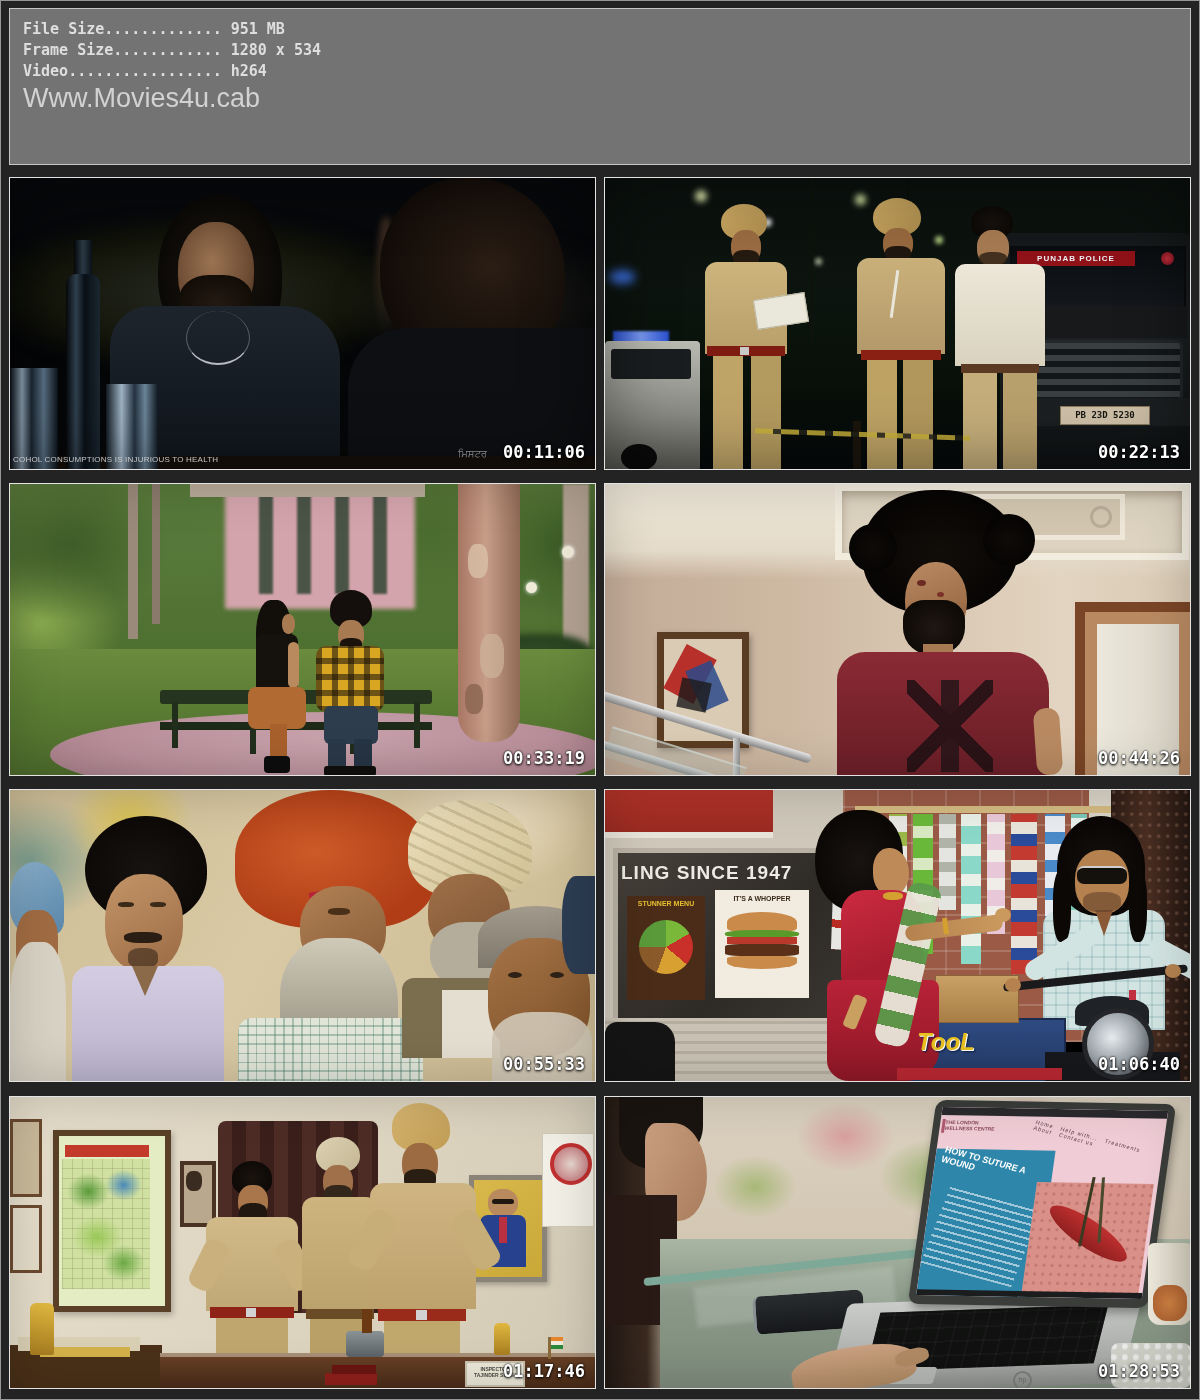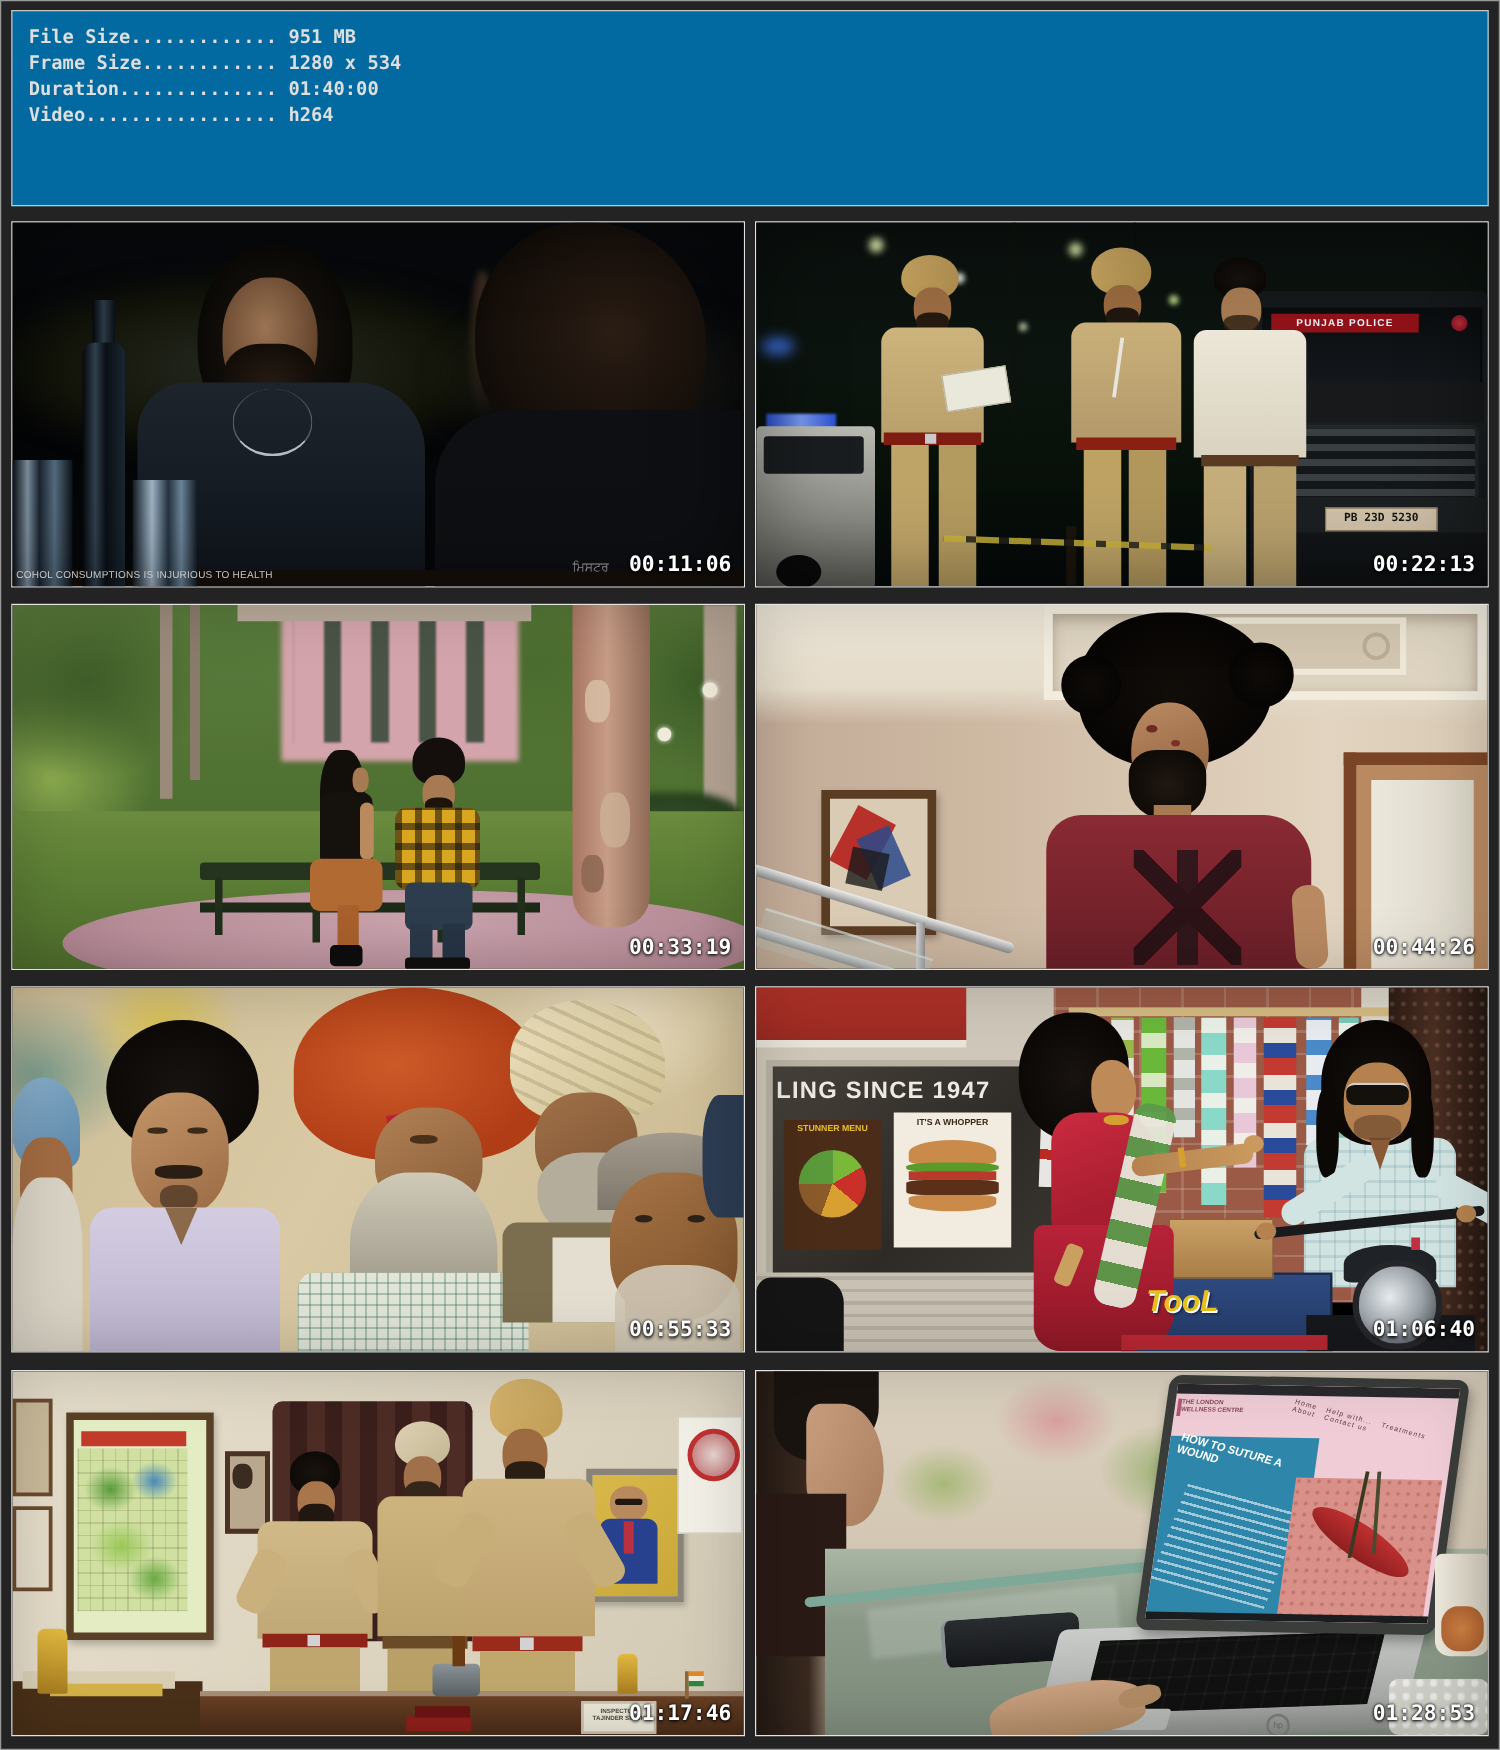--- a/index.html
+++ b/index.html
@@ -1,20 +1,20 @@
 <!DOCTYPE html>
 <html><head>
 <meta charset="utf-8">
 <style>
   html,body{margin:0;padding:0;background:#151515;}
   #page{position:relative;width:1200px;height:1400px;background:#232323;overflow:hidden;
         box-shadow:inset 0 0 0 1px #989898;}
   .a{position:absolute;}
   .panel{position:absolute;left:9px;top:8px;width:1182px;height:157px;box-sizing:border-box;
-         background:#0369a1;border:1px solid #c6c6c6;padding:10px 0 0 13px;}
+         background:#737373;border:1px solid #c6c6c6;padding:10px 0 0 13px;}
   .il{font-family:'DejaVu Sans Mono',monospace;font-weight:700;font-size:15px;line-height:21px;
       color:#dedede;white-space:pre;}
   .site{font-family:'Liberation Sans',sans-serif;font-size:27px;line-height:30px;color:#d2d2d2;margin-top:1px;}
   .shot{position:absolute;width:585px;height:291px;border:1px solid #e3e3e3;overflow:hidden;background:#000;}
   .ts{position:absolute;right:10px;bottom:7px;font-family:'DejaVu Sans Mono',monospace;font-weight:700;
       font-size:17px;color:#ffffff;text-shadow:0 1px 3px #000,0 0 2px #000;z-index:9;}
   .warn{position:absolute;left:3px;bottom:5px;font-family:'Liberation Sans',sans-serif;font-size:8px;
         color:#cfcfcf;opacity:.95;letter-spacing:.2px;z-index:9;}
   .sub{position:absolute;right:108px;bottom:9px;font-family:'DejaVu Sans',sans-serif;font-size:10px;
        color:#b9b9b9;opacity:.7;filter:blur(.3px);z-index:8;}
@@ -24,22 +24,22 @@
   .tiny{font-family:'Liberation Sans',sans-serif;}
 </style>
 </head>
 <body>
 
 <div id="page">
 
   <div class="panel">
     <div class="il">File Size............. 951 MB</div>
     <div class="il">Frame Size............ 1280 x 534</div>
-    <div class="il">Duration.............. 01:40:00</div>
     <div class="il">Video................. h264</div>
+    <div class="site">Www.Movies4u.cab</div>
   </div>
 
   <div class="shot" style="left:9px;top:177px;">
     <div class="a" style="inset:0;background:linear-gradient(180deg,#07090c,#040507 60%,#060708);"></div>
     <div class="a" style="left:-20px;top:40px;width:420px;height:150px;background:radial-gradient(ellipse at 50% 50%,#262920 0%,#121409 55%,rgba(0,0,0,0) 75%);filter:blur(7px);"></div>
     <div class="a" style="left:330px;top:55px;width:300px;height:140px;background:radial-gradient(ellipse,#20201a 0%,rgba(0,0,0,0) 70%);filter:blur(9px);"></div>
     <div class="a" style="left:430px;top:185px;width:130px;height:95px;background:radial-gradient(circle,#000 40%,rgba(0,0,0,0) 75%);"></div>
     <div class="a" style="left:148px;top:16px;width:124px;height:155px;background:radial-gradient(#1c1712,#0b0906 70%);border-radius:50% 50% 40% 45%;"></div>
     <div class="a" style="left:168px;top:44px;width:76px;height:100px;background:radial-gradient(ellipse at 45% 40%,#9a7352,#6b4a32 65%,#3a2518);border-radius:46%;"></div>
     <div class="a" style="left:169px;top:97px;width:74px;height:60px;background:radial-gradient(#241a12,#120c07 75%);border-radius:40% 40% 50% 50%;"></div>

